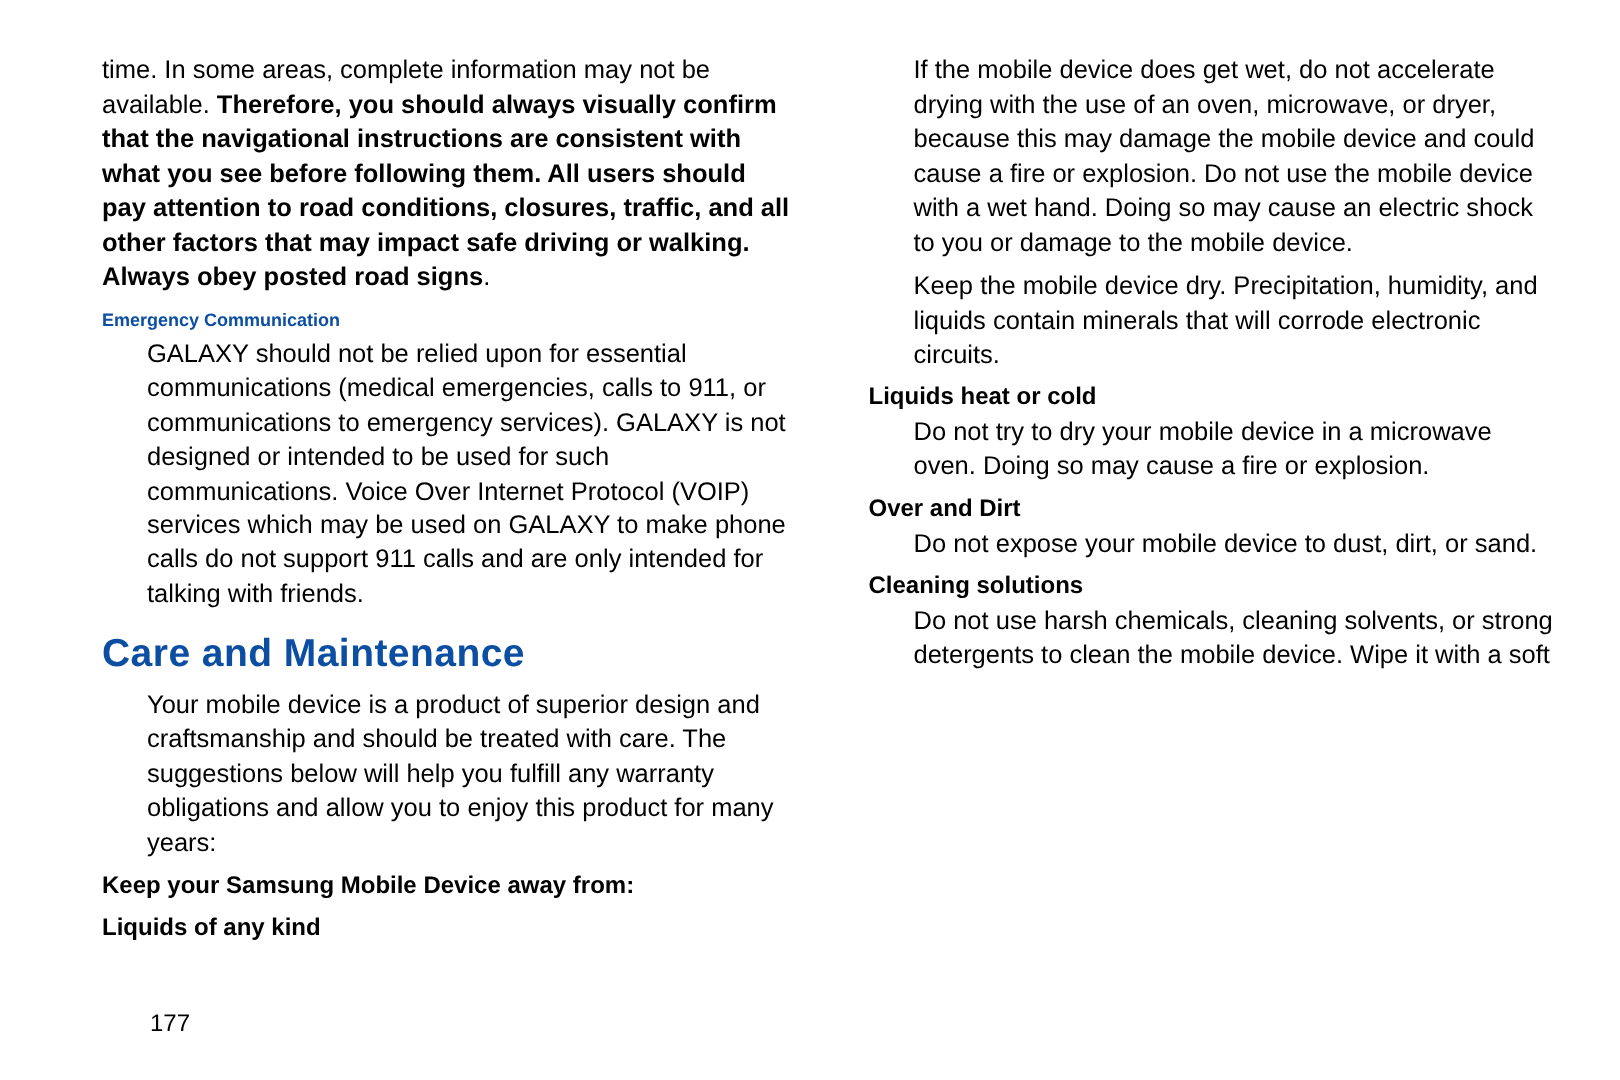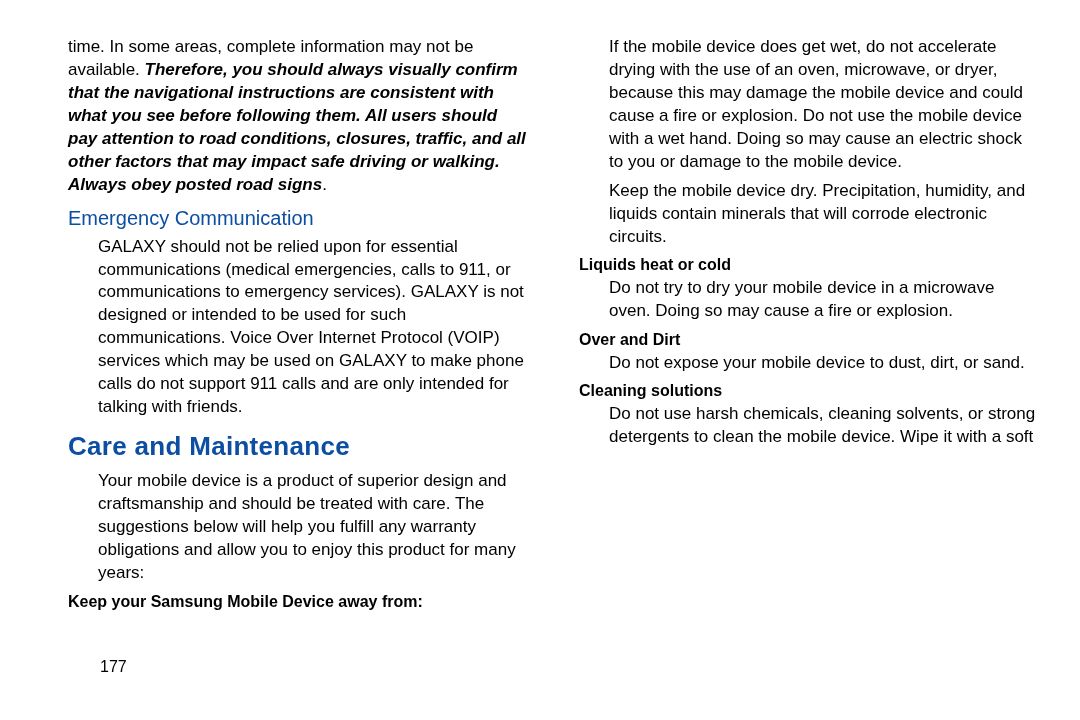--- a/index.html
+++ b/index.html
@@ -14,46 +14,46 @@
       overflow: hidden;
       padding: 36px 40px 20px 68px;
     }
     .content {
       column-count: 2;
       column-gap: 50px;
       column-fill: auto;
       height: 620px;
     }
     p { margin-bottom: 6px; }
-    .bold { font-weight: bold; font-style: italic; }
+    .bold { font-weight: bold; }
     .sub-heading {
       color: #0b4ea2;
-      font-weight: normal;
-      font-size: 20px;
+      font-weight: bold;
+      font-size: 12px;
       margin-top: 8px;
       margin-bottom: 4px;
     }
     .heading {
       color: #0b4ea2;
       font-weight: bold;
       font-size: 26px;
       margin-top: 10px;
       margin-bottom: 6px;
       letter-spacing: 0.3px;
     }
     .item-title {
       font-weight: bold;
       font-size: 16px;
       margin-top: 6px;
       margin-bottom: 1px;
     }
     .indent { margin-left: 30px; }
     .page-num {
       position: absolute;
-      bottom: 42px;
+      bottom: 26px;
       left: 100px;
       font-size: 16px;
     }
   </style>
 </head>
 <body>
 
 <div class="content">
 
   <p>
@@ -61,20 +61,21 @@
   </p>
 
   <div class="sub-heading">Emergency Communication</div>
   <p class="indent">GALAXY should not be relied upon for essential communications (medical emergencies, calls to 911, or communications to emergency services). GALAXY is not designed or intended to be used for such communications. Voice Over Internet Protocol (VOIP) services which may be used on GALAXY to make phone calls do not support 911 calls and are only intended for talking with friends.</p>
 
   <div class="heading">Care and Maintenance</div>
   <p class="indent">Your mobile device is a product of superior design and craftsmanship and should be treated with care. The suggestions below will help you fulfill any warranty obligations and allow you to enjoy this product for many years:</p>
 
   <div class="item-title">Keep your Samsung Mobile Device away from:</div>
 
+  <div class="item-title">Liquids of any kind</div>
   <p class="indent">If the mobile device does get wet, do not accelerate drying with the use of an oven, microwave, or dryer, because this may damage the mobile device and could cause a fire or explosion. Do not use the mobile device with a wet hand. Doing so may cause an electric shock to you or damage to the mobile device.</p>
   <p class="indent">Keep the mobile device dry. Precipitation, humidity, and liquids contain minerals that will corrode electronic circuits.</p>
 
   <div class="item-title">Liquids heat or cold</div>
 
   <p class="indent">Do not try to dry your mobile device in a microwave oven. Doing so may cause a fire or explosion.</p>
 
   <div class="item-title">Over and Dirt</div>
   <p class="indent">Do not expose your mobile device to dust, dirt, or sand.</p>
 

